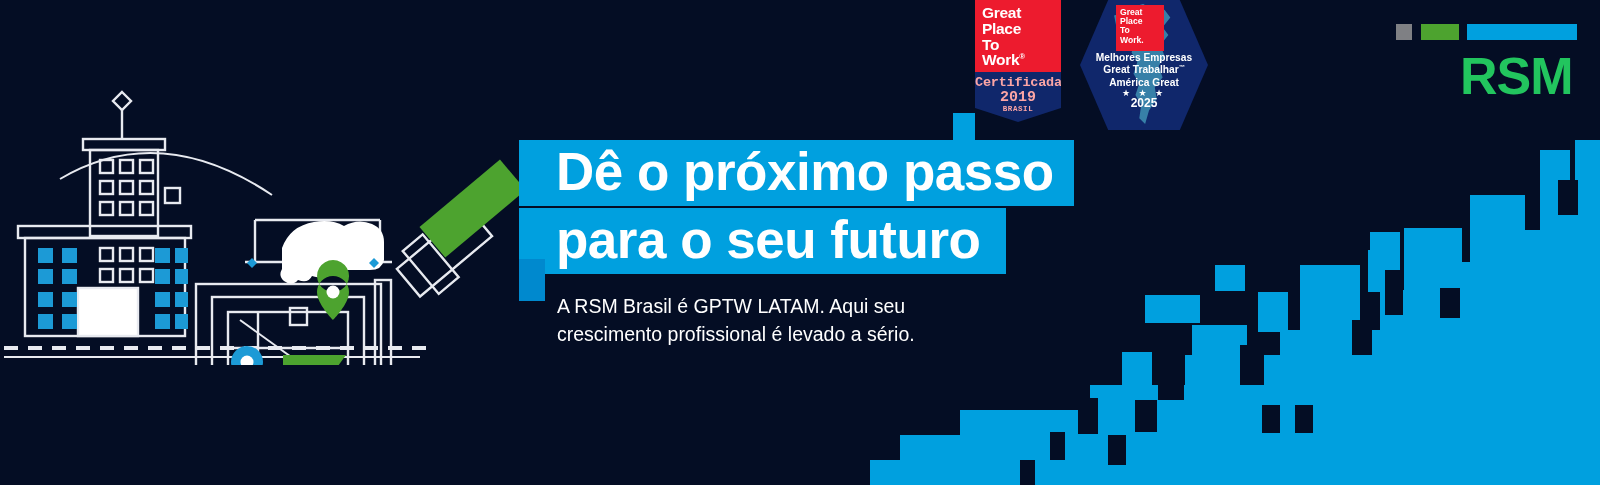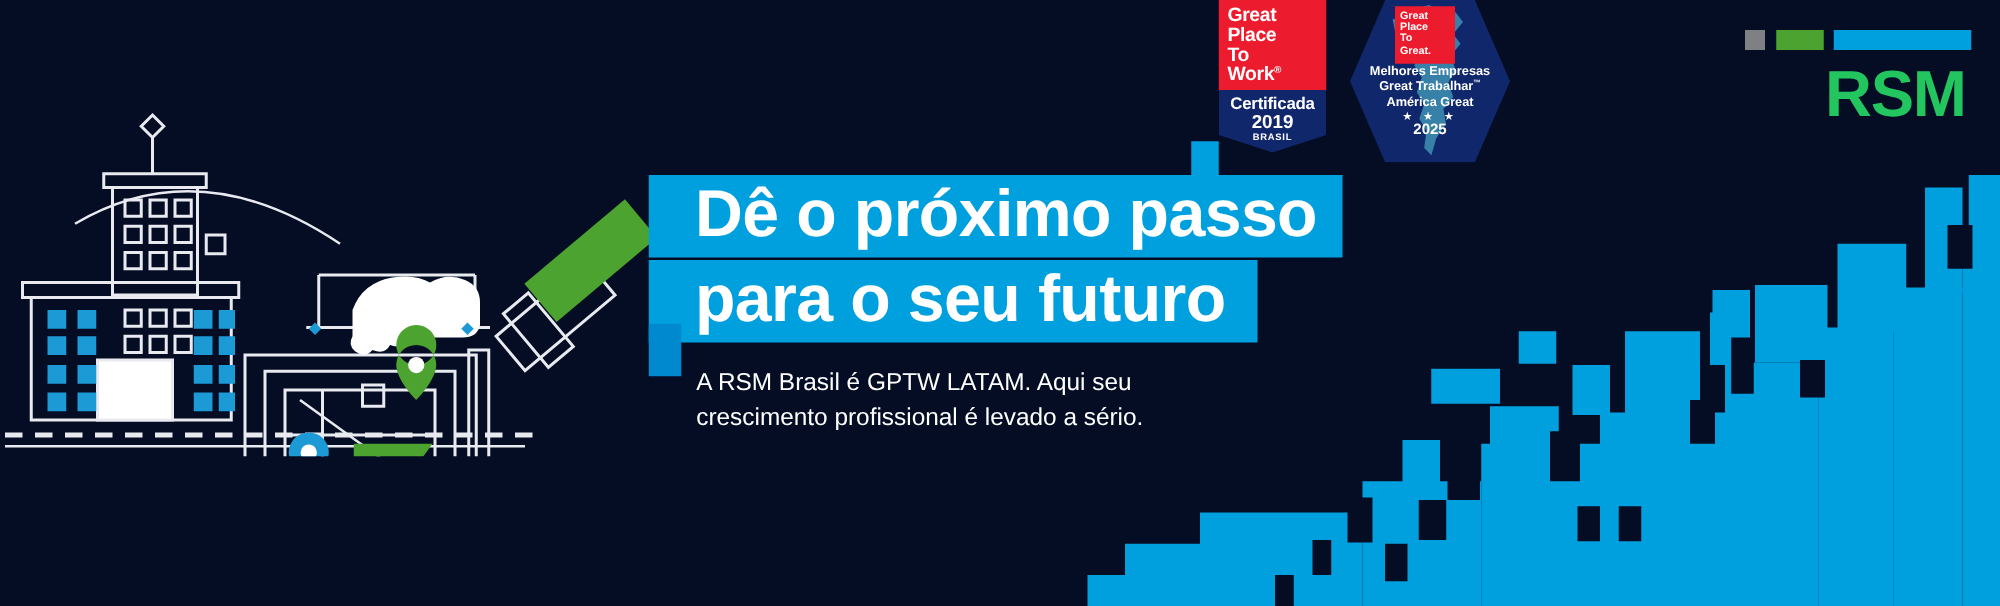--- a/index.html
+++ b/index.html
@@ -49,23 +49,24 @@
   #gptw-cert { position:absolute; left:0px; top:0px; width:86px; height:122px; }
   #gptw-red {
     position:absolute; left:0; top:0; width:86px; height:72px;
     background:#ED1B2E; color:#fff;
     font-size:15.5px; font-weight:bold; line-height:1.02;
     padding:5px 0 0 7px; letter-spacing:-0.3px;
   }
   #gptw-red .reg { font-size:8px; vertical-align:super; }
   #gptw-blue {
     position:absolute; left:0; top:72px; width:86px; height:50px;
-    background:#10276B; color:#ffffff; text-align:center;
+    background:#10276B; color:#fca5a5; text-align:center;
     clip-path:polygon(0 0, 100% 0, 100% 72%, 50% 100%, 0 72%);
     padding-top:3px;
+    font-family:Liberation Mono, monospace;
   }
   #gptw-cert-word { font-size:13.5px; font-weight:bold; letter-spacing:-0.2px; }
   #gptw-cert-year { font-size:15px; font-weight:bold; line-height:1.05; }
   #gptw-cert-country { font-size:7.5px; font-weight:bold; letter-spacing:0.6px; margin-top:-1px; }
 
   
   #gptw-latam {
     position:absolute; left:105px; top:0px; width:128px; height:130px;
     background:#10276B;
     clip-path:polygon(22% 0, 78% 0, 100% 50%, 78% 100%, 22% 100%, 0 50%);
@@ -271,21 +272,21 @@
 
     <div id="gptw-latam">
       <svg id="latam-map" viewBox="0 0 80 130">
         <path d="M20 6 L34 2 L48 10 L56 8 L62 16 L54 26 L60 34 L52 44 L56 56 L50 66 L54 78 L46 88 L48 100 L40 112 L36 126 L30 120 L32 106 L26 96 L30 84 L24 74 L28 62 L22 52 L26 40 L18 30 L22 18 Z" fill="#4FB8CF"></path>
         <path d="M4 14 L16 10 L22 20 L14 28 L6 24 Z" fill="#4FB8CF"></path>
       </svg>
       <div id="latam-red">
         <div>Great</div>
         <div>Place</div>
         <div>To</div>
-        <div>Great.</div>
+        <div>Work.</div>
       </div>
       <div id="latam-txt">
         <div>Melhores Empresas</div>
         <div><span>Great Trabalhar</span><span class="tm">™</span></div>
         <div>América Great</div>
       </div>
       <div id="latam-stars">★ ★ ★</div>
       <div id="latam-year">2025</div>
     </div>
 

